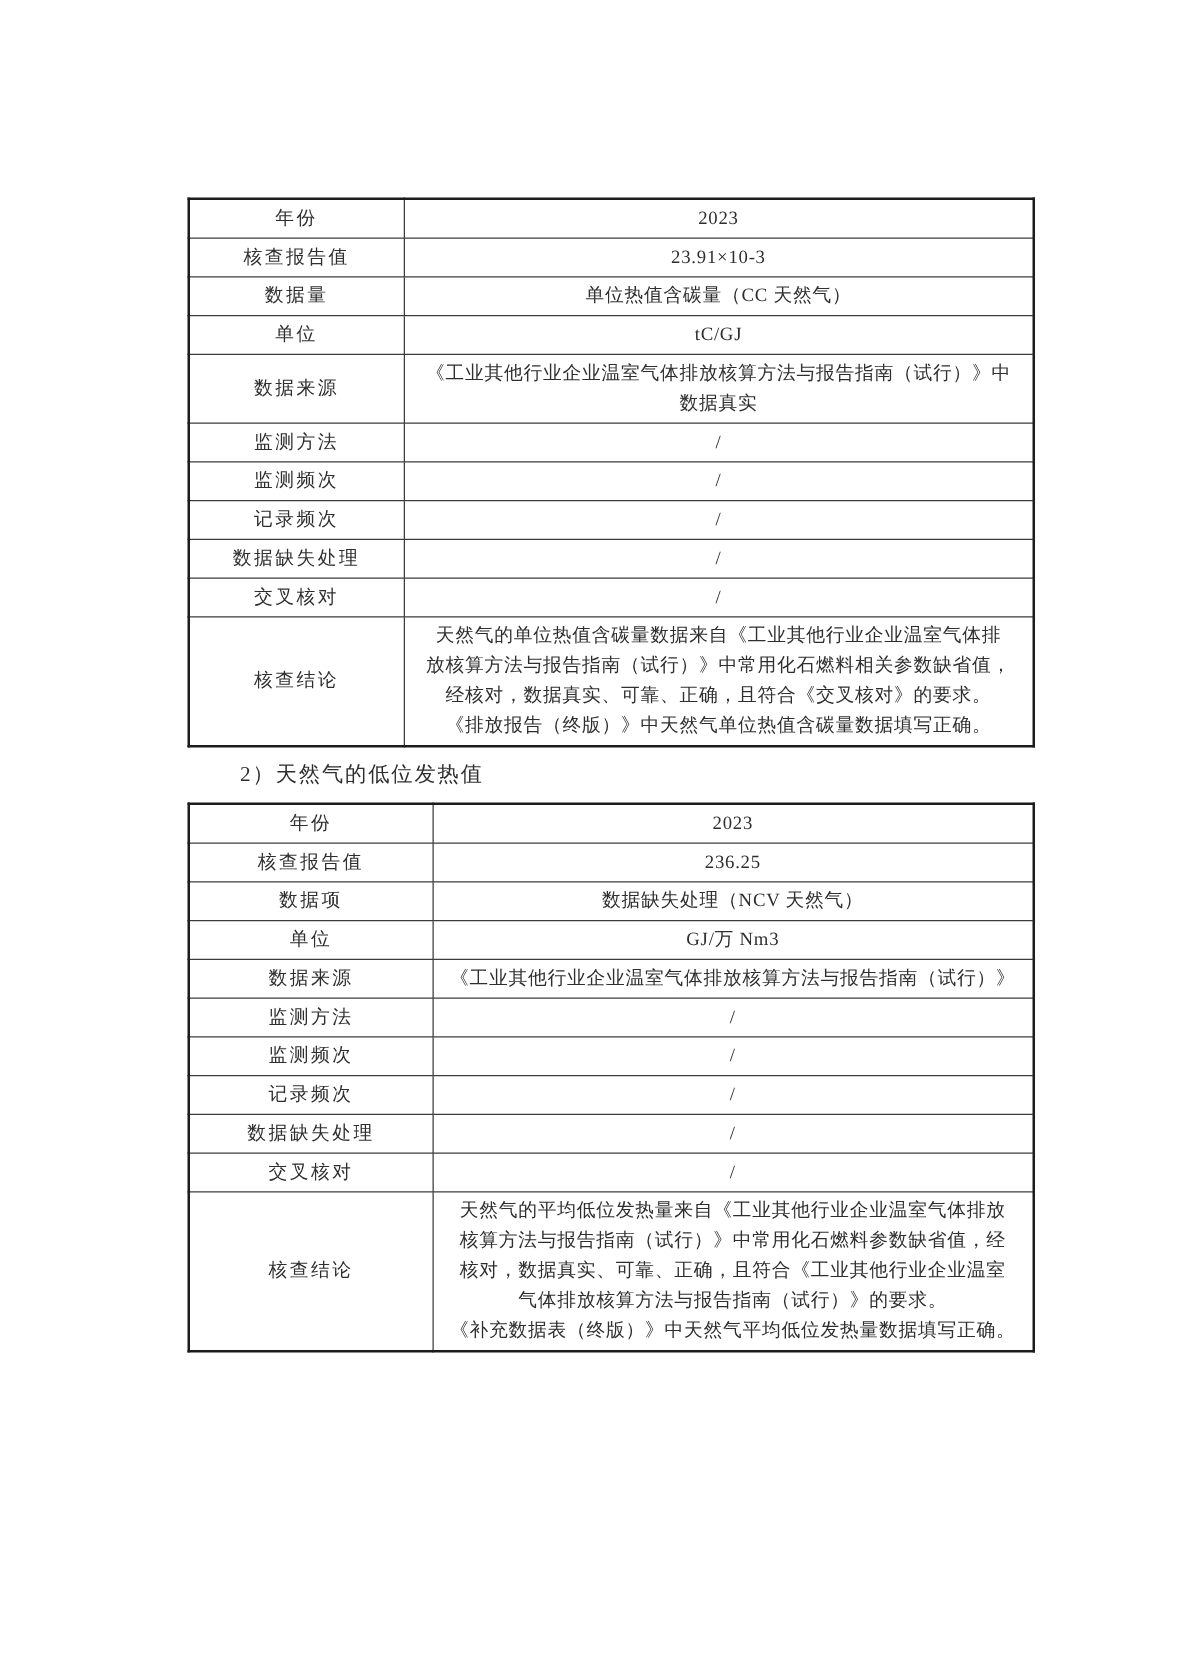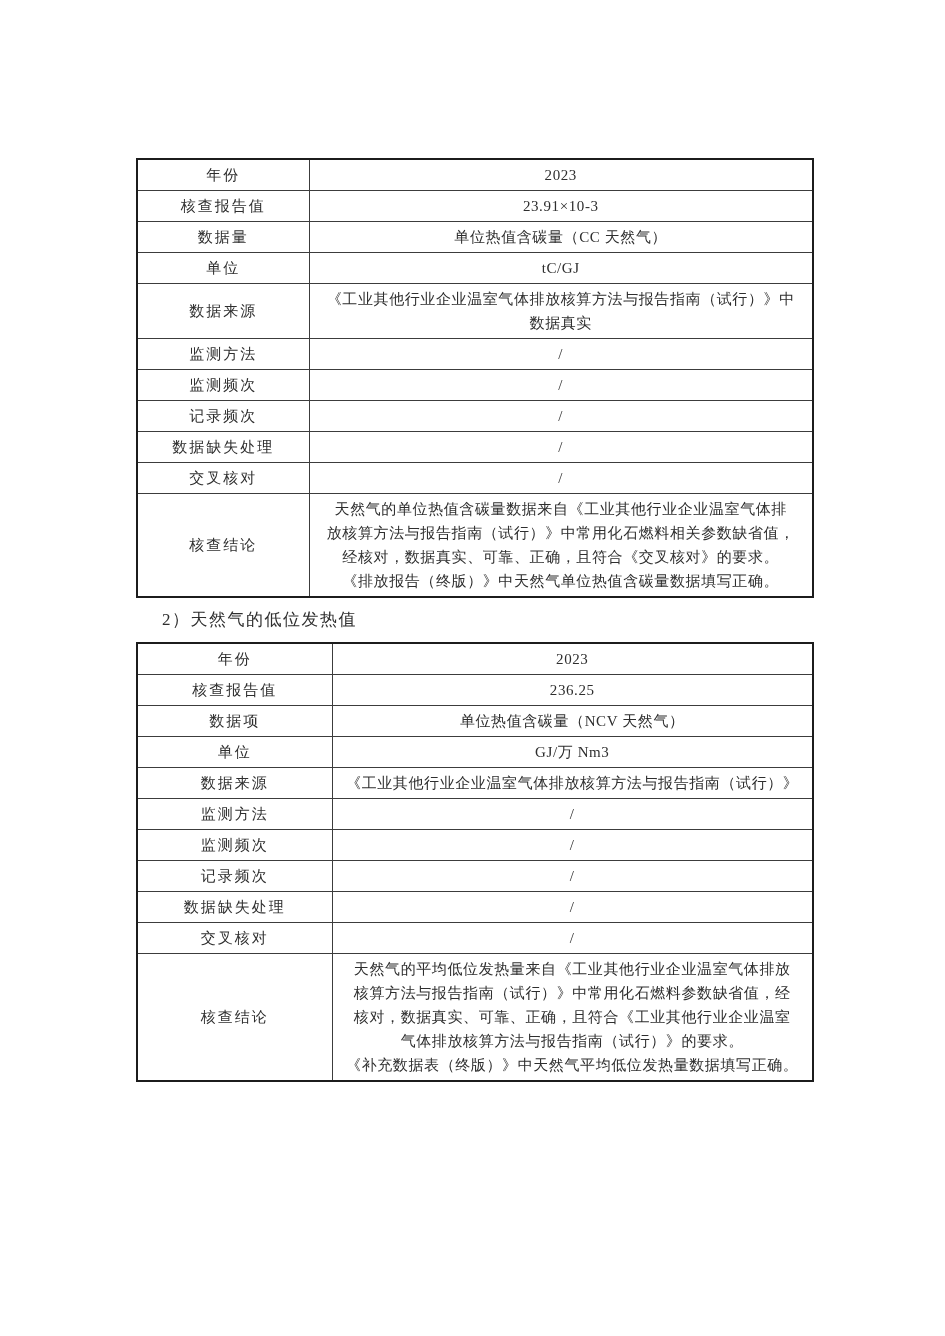--- a/index.html
+++ b/index.html
@@ -10,21 +10,21 @@
   body {
     width: 945px;
     height: 1336px;
     position: relative;
     overflow: hidden;
     font-family: "Liberation Serif", "DejaVu Serif", serif;
     color: #2e2e2e;
   }
   .doc {
     position: absolute;
-    left: 136px;
+    left: 150px;
     top: 158px;
     width: 678px;
     border-radius: 15px;
   }
   table.vtable {
     width: 100%;
     border-collapse: collapse;
     table-layout: fixed;
     border: 2px solid #1c1c1c;
   }
@@ -38,21 +38,21 @@
     white-space: pre-line;
     letter-spacing: 0.6px;
     overflow: hidden;
   }
   table.vtable td.label-cell {
     letter-spacing: 2px;
   }
   table.t1 col.c-label { width: 172px; }
   table.t2 col.c-label { width: 195px; }
   .section-heading {
-    margin: 10px 0 10px 26px;
+    margin: 10px 0 10px 42px;
     font-size: 17px;
     line-height: 24px;
     letter-spacing: 1.5px;
     color: #2e2e2e;
   }
 </style>
 </head>
 <body>
 
 <div class="doc">
@@ -125,21 +125,21 @@
       <tr>
         <td class="label-cell">年份</td>
         <td>2023</td>
       </tr>
       <tr>
         <td class="label-cell">核查报告值</td>
         <td>236.25</td>
       </tr>
       <tr>
         <td class="label-cell">数据项</td>
-        <td>单位热值含碳量（NCV 天然气）</td>
+        <td>数据缺失处理（NCV 天然气）</td>
       </tr>
       <tr>
         <td class="label-cell">单位</td>
         <td>GJ/万 Nm3</td>
       </tr>
       <tr>
         <td class="label-cell">数据来源</td>
         <td>《工业其他行业企业温室气体排放核算方法与报告指南（试行）》</td>
       </tr>
       <tr>

